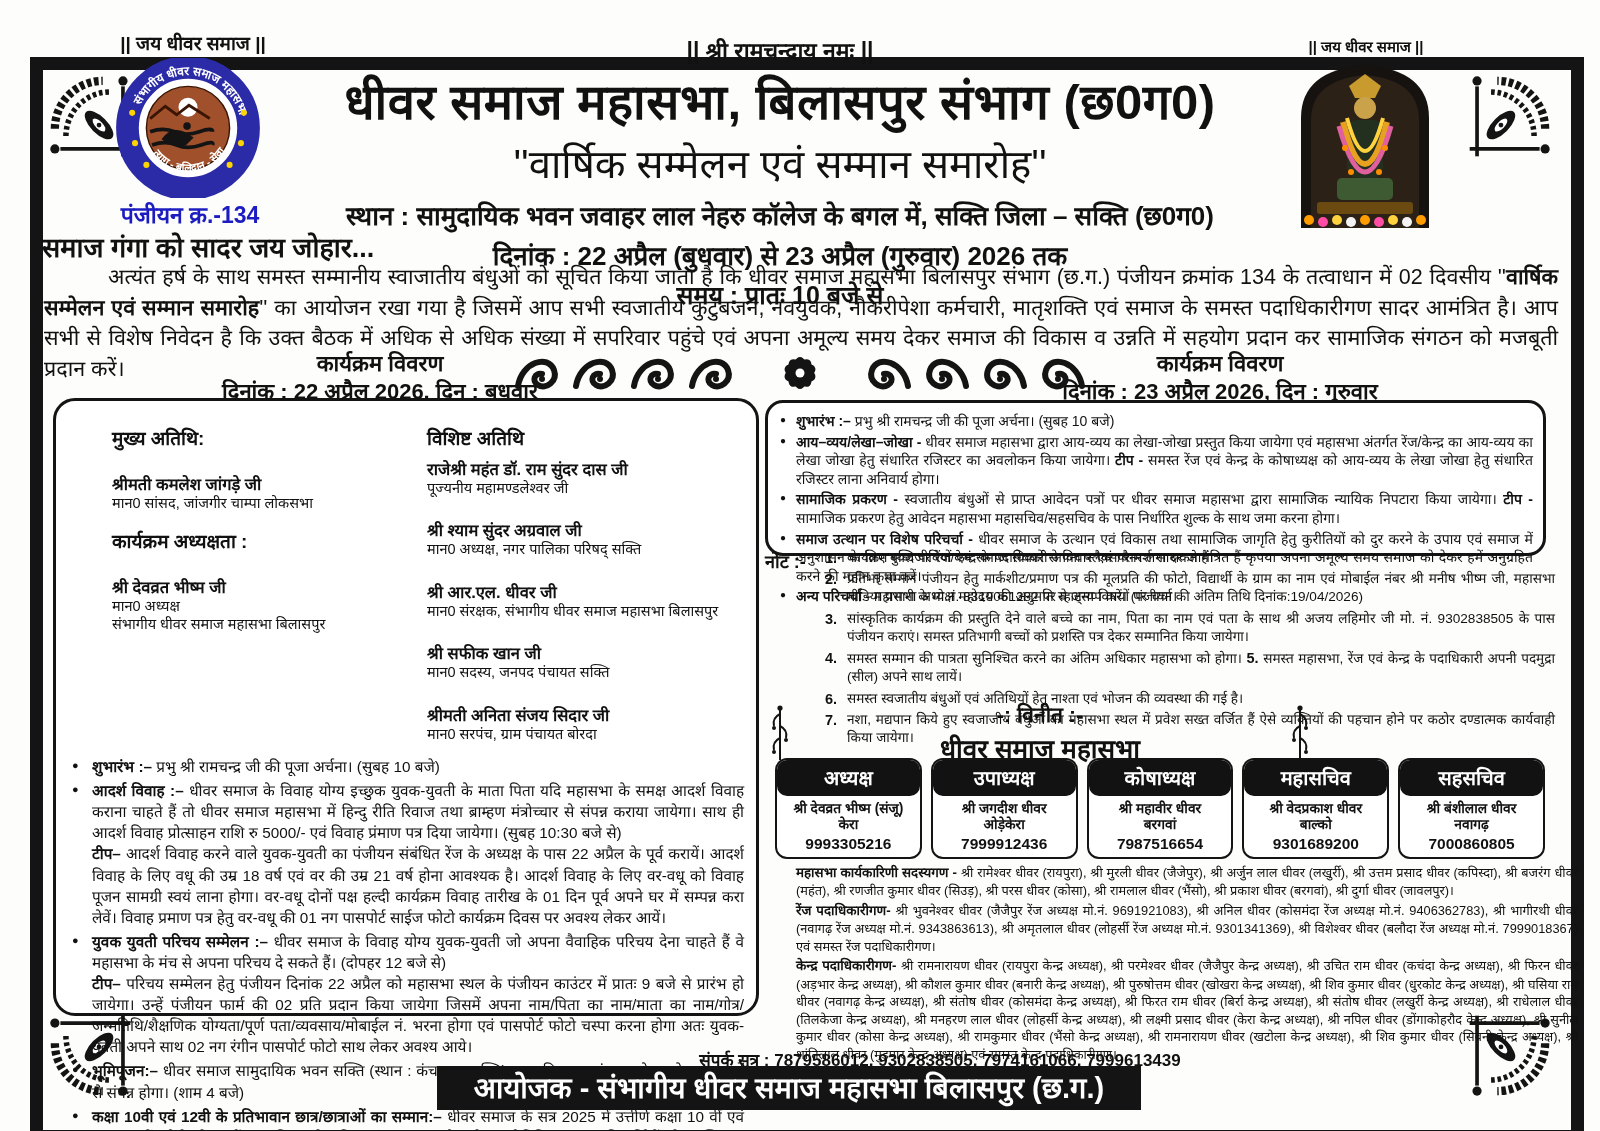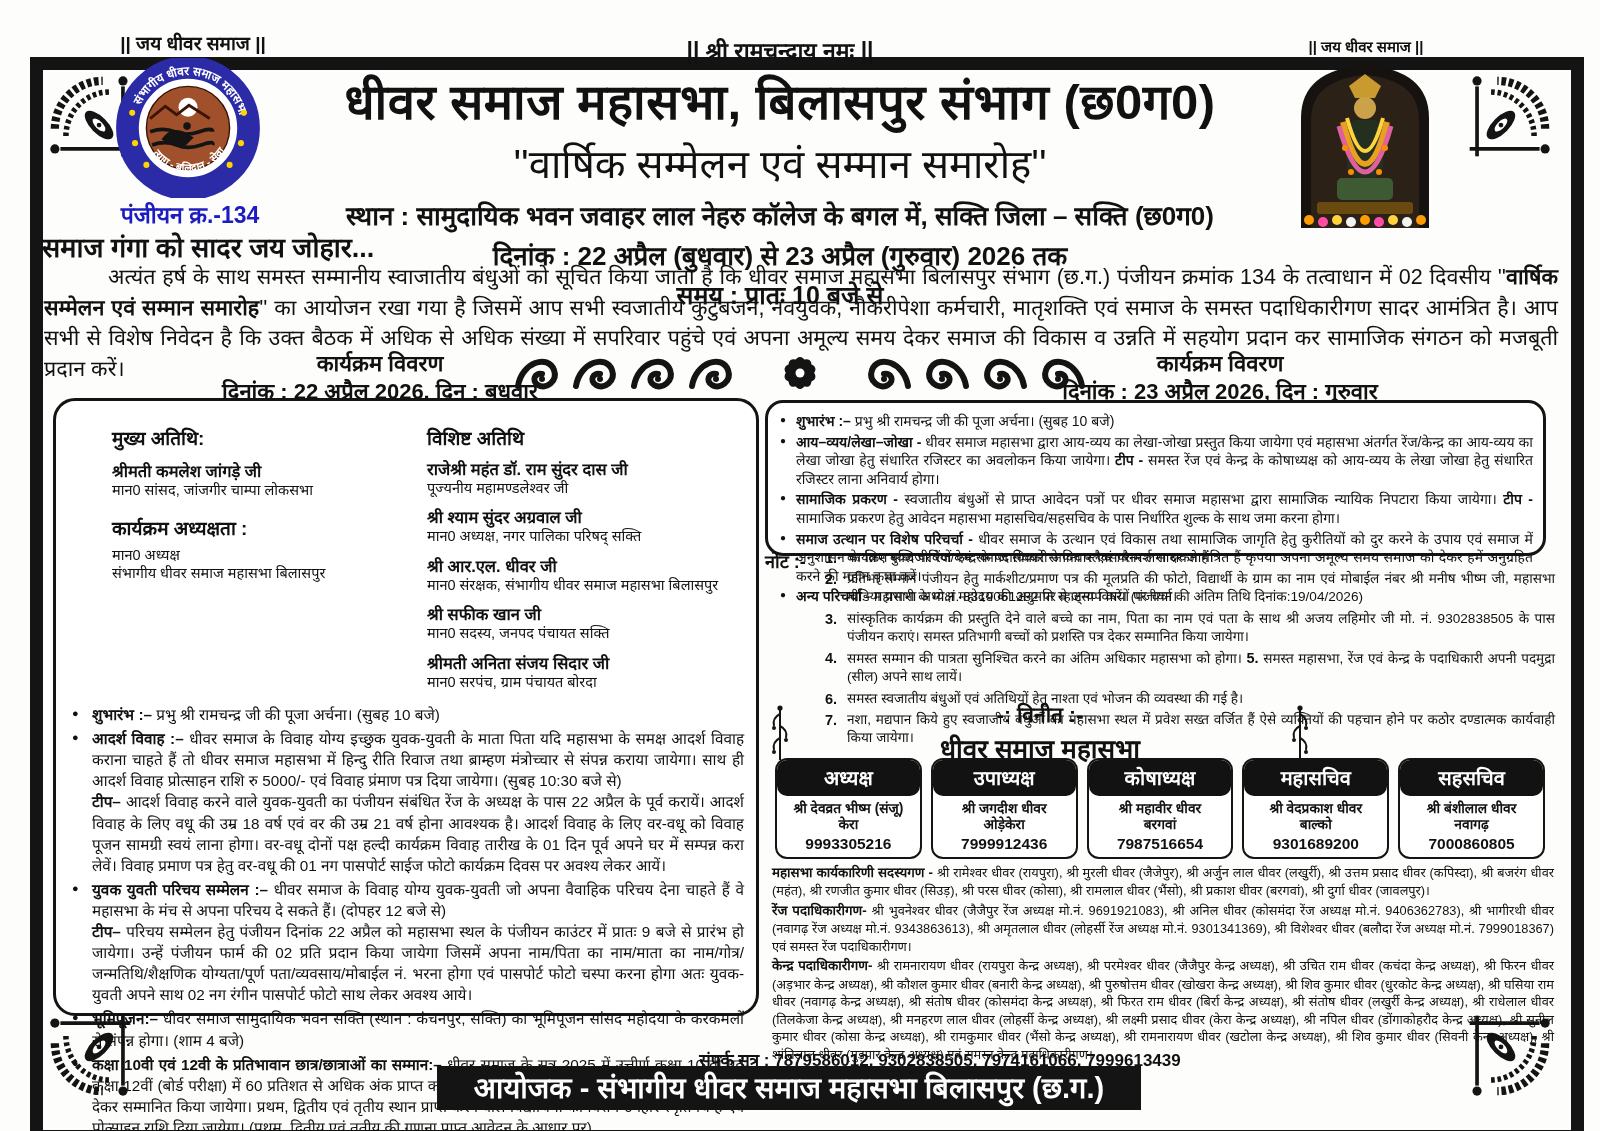--- a/index.html
+++ b/index.html
@@ -19,21 +19,21 @@
   .greeting{font-size:27px;font-weight:bold;}
   .intro{font-size:21.5px;line-height:1.42;text-align:justify;text-indent:64px;}
   
   .prog-h{font-size:22px;font-weight:800;text-align:center;line-height:1.25;}
   
   .pbox{position:absolute;border:3px solid #141414;border-radius:22px;background:#fff;}
   .guest-cols{display:flex;padding:20px 14px 0 56px;}
   .gcol1{flex:0 0 315px;}
   .gcol2{flex:1;}
   .ghead{font-size:19px;font-weight:800;margin:4px 0 6px;}
-  .gname{font-size:16.5px;font-weight:800;margin-top:8px;}
+  .gname{font-size:16.5px;font-weight:800;margin-top:21px;}
   .gsub{font-size:14.5px;line-height:1.2;}
   .bullets{padding:10px 12px 0 14px;}
   .bullet{position:relative;padding-left:22px;font-size:15.3px;line-height:1.38;text-align:justify;margin-top:3px;}
   .bullet::before{content:"●";position:absolute;left:2px;top:2px;font-size:11px;}
   .bullet .term{font-weight:800;}
   .tip{font-size:15.3px;line-height:1.38;text-align:justify;padding-left:22px;}
   .tip .term{font-weight:800;}
   .rbullets{padding:7px 10px 0 12px;}
   .rbullet{position:relative;padding-left:16px;font-size:14px;line-height:1.33;text-align:justify;margin-top:2px;}
   .rbullet::before{content:"●";position:absolute;left:0;top:1px;font-size:10px;}
@@ -239,20 +239,21 @@
   </g>
 </svg>
 
 <div class="pbox" style="left:53px;top:398px;width:700px;height:612px;">
   <div class="guest-cols">
     <div class="gcol1">
       <div class="ghead">मुख्य अतिथि:</div>
       <div class="gname">श्रीमती कमलेश जांगड़े जी</div>
       <div class="gsub">मान0 सांसद, जांजगीर चाम्पा लोकसभा</div>
       <div class="ghead" style="margin-top:16px;">कार्यक्रम अध्यक्षता :</div>
+      <div class="gname">श्री देवव्रत भीष्म जी</div>
       <div class="gsub">मान0 अध्यक्ष</div>
       <div class="gsub">संभागीय धीवर समाज महासभा बिलासपुर</div>
     </div>
     <div class="gcol2">
       <div class="ghead">विशिष्ट अतिथि</div>
       <div class="gname" style="margin-top:0;">राजेश्री महंत डॉ. राम सुंदर दास जी</div>
       <div class="gsub">पूज्यनीय महामण्डलेश्वर जी</div>
       <div class="gname">श्री श्याम सुंदर अग्रवाल जी</div>
       <div class="gsub">मान0 अध्यक्ष, नगर पालिका परिषद् सक्ति</div>
       <div class="gname">श्री आर.एल. धीवर जी</div>
@@ -409,20 +410,20 @@
     <div class="ophone">9301689200</div>
   </div>
   <div class="obox">
     <div class="ohead">सहसचिव</div>
     <div class="oname">श्री बंशीलाल धीवर</div>
     <div class="oplace">नवागढ़</div>
     <div class="ophone">7000860805</div>
   </div>
 </div>
 
-<div class="abs" style="left:772px;top:864px;width:782px;">
+<div class="abs" style="left:796px;top:864px;width:782px;">
   <p class="cpara"><b>महासभा कार्यकारिणी सदस्यगण - </b><span>श्री रामेश्वर धीवर (रायपुरा), श्री मुरली धीवर (जैजेपुर), श्री अर्जुन लाल धीवर (लखुर्री), श्री उत्तम प्रसाद धीवर (कपिस्दा), श्री बजरंग धीवर (महंत), श्री रणजीत कुमार धीवर (सिउड़), श्री परस धीवर (कोसा), श्री रामलाल धीवर (भैंसो), श्री प्रकाश धीवर (बरगवां), श्री दुर्गा धीवर (जावलपुर)।</span></p>
   <p class="cpara"><b>रेंज पदाधिकारीगण- </b><span>श्री भुवनेश्वर धीवर (जैजैपुर रेंज अध्यक्ष मो.नं. 9691921083), श्री अनिल धीवर (कोसमंदा रेंज अध्यक्ष मो.नं. 9406362783), श्री भागीरथी धीवर (नवागढ़ रेंज अध्यक्ष मो.नं. 9343863613), श्री अमृतलाल धीवर (लोहर्सी रेंज अध्यक्ष मो.नं. 9301341369), श्री विशेश्वर धीवर (बलौदा रेंज अध्यक्ष मो.नं. 7999018367) एवं समस्त रेंज पदाधिकारीगण।</span></p>
   <p class="cpara"><b>केन्द्र पदाधिकारीगण- </b><span>श्री रामनारायण धीवर (रायपुरा केन्द्र अध्यक्ष), श्री परमेश्वर धीवर (जैजैपुर केन्द्र अध्यक्ष), श्री उचित राम धीवर (कचंदा केन्द्र अध्यक्ष), श्री फिरन धीवर (अड़भार केन्द्र अध्यक्ष), श्री कौशल कुमार धीवर (बनारी केन्द्र अध्यक्ष), श्री पुरुषोत्तम धीवर (खोखरा केन्द्र अध्यक्ष), श्री शिव कुमार धीवर (धुरकोट केन्द्र अध्यक्ष), श्री घसिया राम धीवर (नवागढ़ केन्द्र अध्यक्ष), श्री संतोष धीवर (कोसमंदा केन्द्र अध्यक्ष), श्री फिरत राम धीवर (बिर्रा केन्द्र अध्यक्ष), श्री संतोष धीवर (लखुर्री केन्द्र अध्यक्ष), श्री राधेलाल धीवर (तिलकेजा केन्द्र अध्यक्ष), श्री मनहरण लाल धीवर (लोहर्सी केन्द्र अध्यक्ष), श्री लक्ष्मी प्रसाद धीवर (केरा केन्द्र अध्यक्ष), श्री नपिल धीवर (डोंगाकोहरौद केन्द्र अध्यक्ष), श्री सुनील कुमार धीवर (कोसा केन्द्र अध्यक्ष), श्री रामकुमार धीवर (भैंसो केन्द्र अध्यक्ष), श्री रामनारायण धीवर (खटोला केन्द्र अध्यक्ष), श्री शिव कुमार धीवर (सिवनी केन्द्र अध्यक्ष), श्री शांतिलाल धीवर (मुड़पार केन्द्र अध्यक्ष) एवं समस्त केन्द्र पदाधिकारीगण।</span></p>
 </div>
 
 <div class="abs contact" style="left:640px;top:1048px;width:600px;">संपर्क सूत्र : 7879586012, 9302838505, 7974161066, 7999613439</div>
 <div class="abs orgbar" style="left:437px;top:1066px;width:704px;height:44px;">आयोजक - संभागीय धीवर समाज महासभा बिलासपुर (छ.ग.)</div>
 
 </body></html>

